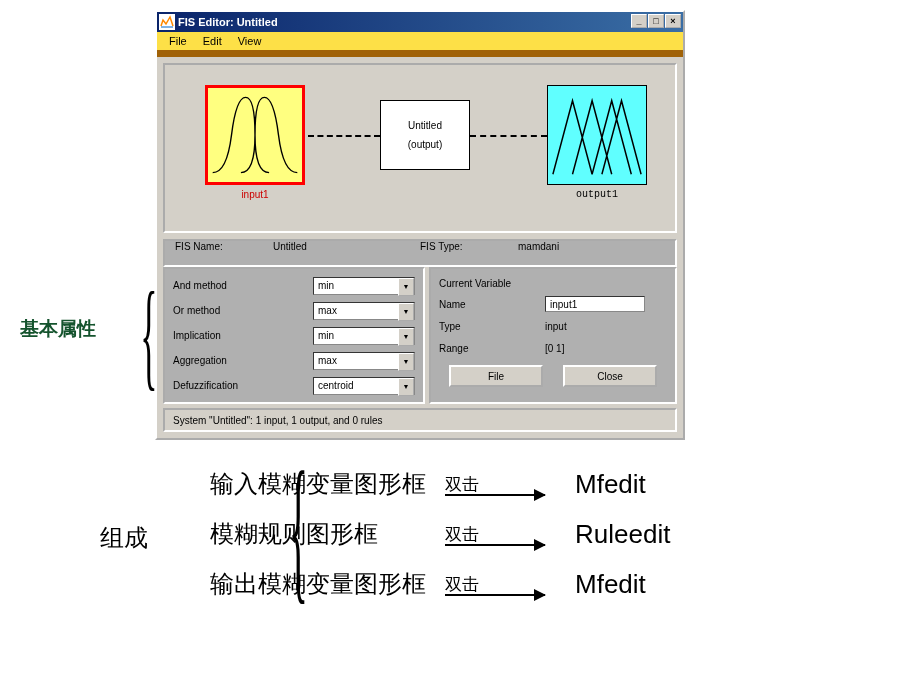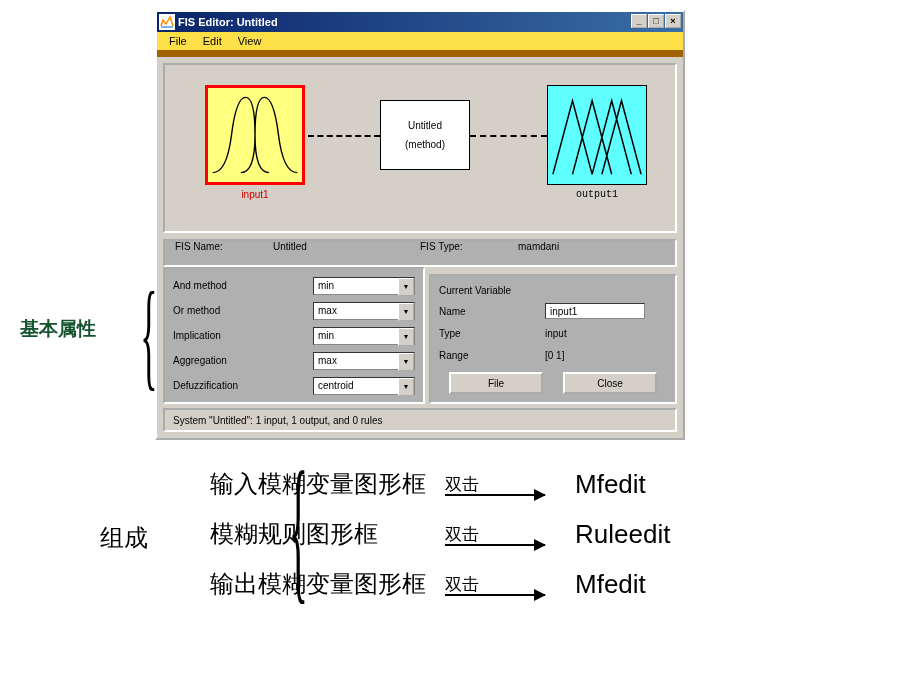--- a/index.html
+++ b/index.html
@@ -35,21 +35,21 @@
   .conn1 { left: 143px; width: 72px; }
   .conn2 { left: 305px; width: 77px; }
   
   .info-row { margin: 0 6px; background: #b0b0b0; border: 2px inset #fff; height: 28px; display: flex; padding: 0 10px; font-size: 10px; }
   .info-row .lbl { width: 100px; }
   .info-row .val { width: 150px; }
   
   .props-row { display: flex; gap: 4px; padding: 0 6px 4px; }
   .props-panel { background: #b0b0b0; border: 2px inset #fff; padding: 4px 8px; font-size: 10px; }
   .props-left { flex: 1; }
-  .props-right { width: 248px; margin-top: 7px; }
+  .props-right { width: 248px; }
   .prop-line { display: flex; align-items: center; height: 25px; }
   .prop-line .plbl { width: 140px; }
   .dropdown { flex: 1; background: #fff; border: 1px inset #888; height: 18px; display: flex; align-items: center; padding: 0 4px; position: relative; font-size: 10px; }
   .dropdown::after { content: "▼"; position: absolute; right: 0; top: 0; width: 14px; height: 16px; background: #d4d0c8; border: 1px outset #fff; font-size: 7px; display: flex; align-items: center; justify-content: center; }
   .cv-title { height: 20px; display: flex; align-items: center; }
   .cv-line { display: flex; align-items: center; height: 22px; }
   .cv-line .clbl { width: 106px; }
   .cv-input { background: #fff; border: 1px inset #888; height: 16px; padding: 0 4px; width: 100px; font-size: 10px; }
   .btn-row { display: flex; gap: 20px; padding: 0 10px; margin-top: 6px; }
   .panel-btn { flex: 1; height: 22px; background: #d4d0c8; border: 2px outset #fff; cursor: pointer; font-size: 10px; }
@@ -103,21 +103,21 @@
       <div class="conn-line conn1"></div>
       <div class="conn-line conn2"></div>
       <div class="input-box">
         <svg viewBox="0 0 100 100">
             <path d="M5 90 Q20 90 25 50 Q30 10 40 10 Q50 10 50 50 Q50 90 65 90 M35 90 Q50 90 50 50 Q50 10 60 10 Q70 10 75 50 Q80 90 95 90" stroke="#000" fill="none" stroke-width="1.5"></path>
           </svg>
       </div>
       <div class="input-label">input1</div>
       <div class="center-box">
         <span>Untitled</span>
-        <span>(method)</span>
+        <span>(output)</span>
       </div>
       <div class="output-box">
         <svg viewBox="0 0 100 100">
             <path d="M5 90 L25 15 L45 90 M25 90 L45 15 L65 90 M45 90 L65 15 L85 90 M55 90 L75 15 L95 90" stroke="#000" fill="none" stroke-width="1.5"></path>
           </svg>
       </div>
       <div class="output-label">output1</div>
     </div>
   </div>
 

